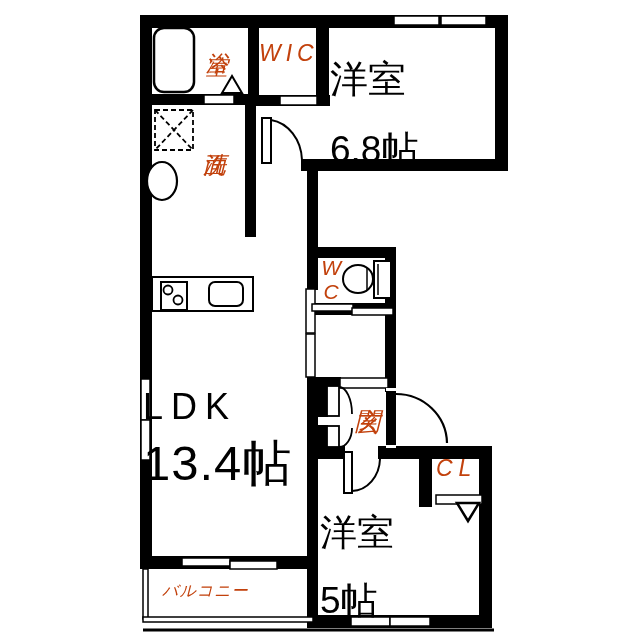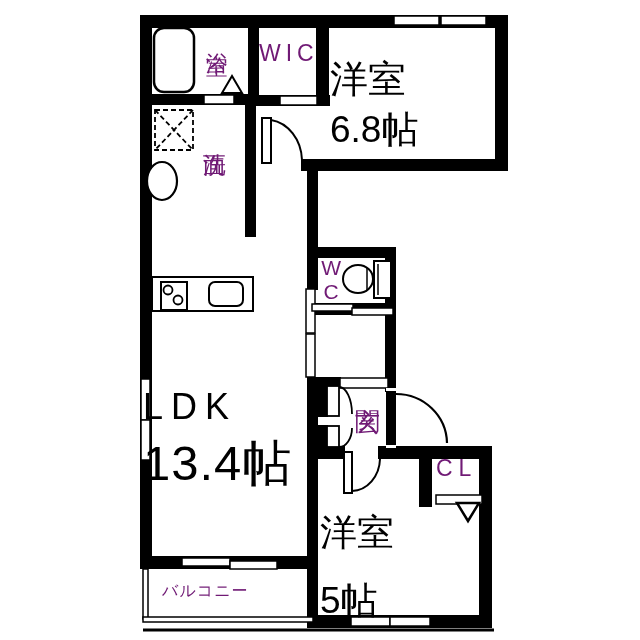--- a/index.html
+++ b/index.html
@@ -1,25 +1,25 @@
 <!DOCTYPE html>
 <html><head>
 <meta charset="utf-8">
 <style>
   html,body { margin:0; padding:0; background:#ffffff; }
   #stage {
     position:relative; width:640px; height:640px; background:#ffffff;
     font-family:"Liberation Sans","DejaVu Sans",sans-serif; overflow:hidden;
   }
   #plan-svg { position:absolute; left:0; top:0; }
-  .lbl { position:absolute; color:#701a75; line-height:1.08; white-space:nowrap; }
+  .lbl { position:absolute; color:#c2410c; line-height:1.08; white-space:nowrap;font-style:italic; }
   .vert { writing-mode:vertical-rl; text-orientation:upright; letter-spacing:2px; }
   .center-block { position:absolute; text-align:left; }
   .room-name-lg { font-size:38px; }
-  .room-size-lg { font-size:37px; margin-top:0; }
+  .room-size-lg { font-size:37px; margin-top:20px; }
   .ldk-name { font-size:36px; letter-spacing:8px; }
   .ldk-size { font-size:49px; letter-spacing:1px; margin-top:3px; }
 </style>
 </head>
 <body>
 
 <div id="stage">
 
 <svg id="plan-svg" width="640" height="640" viewBox="0 0 640 640">
 

